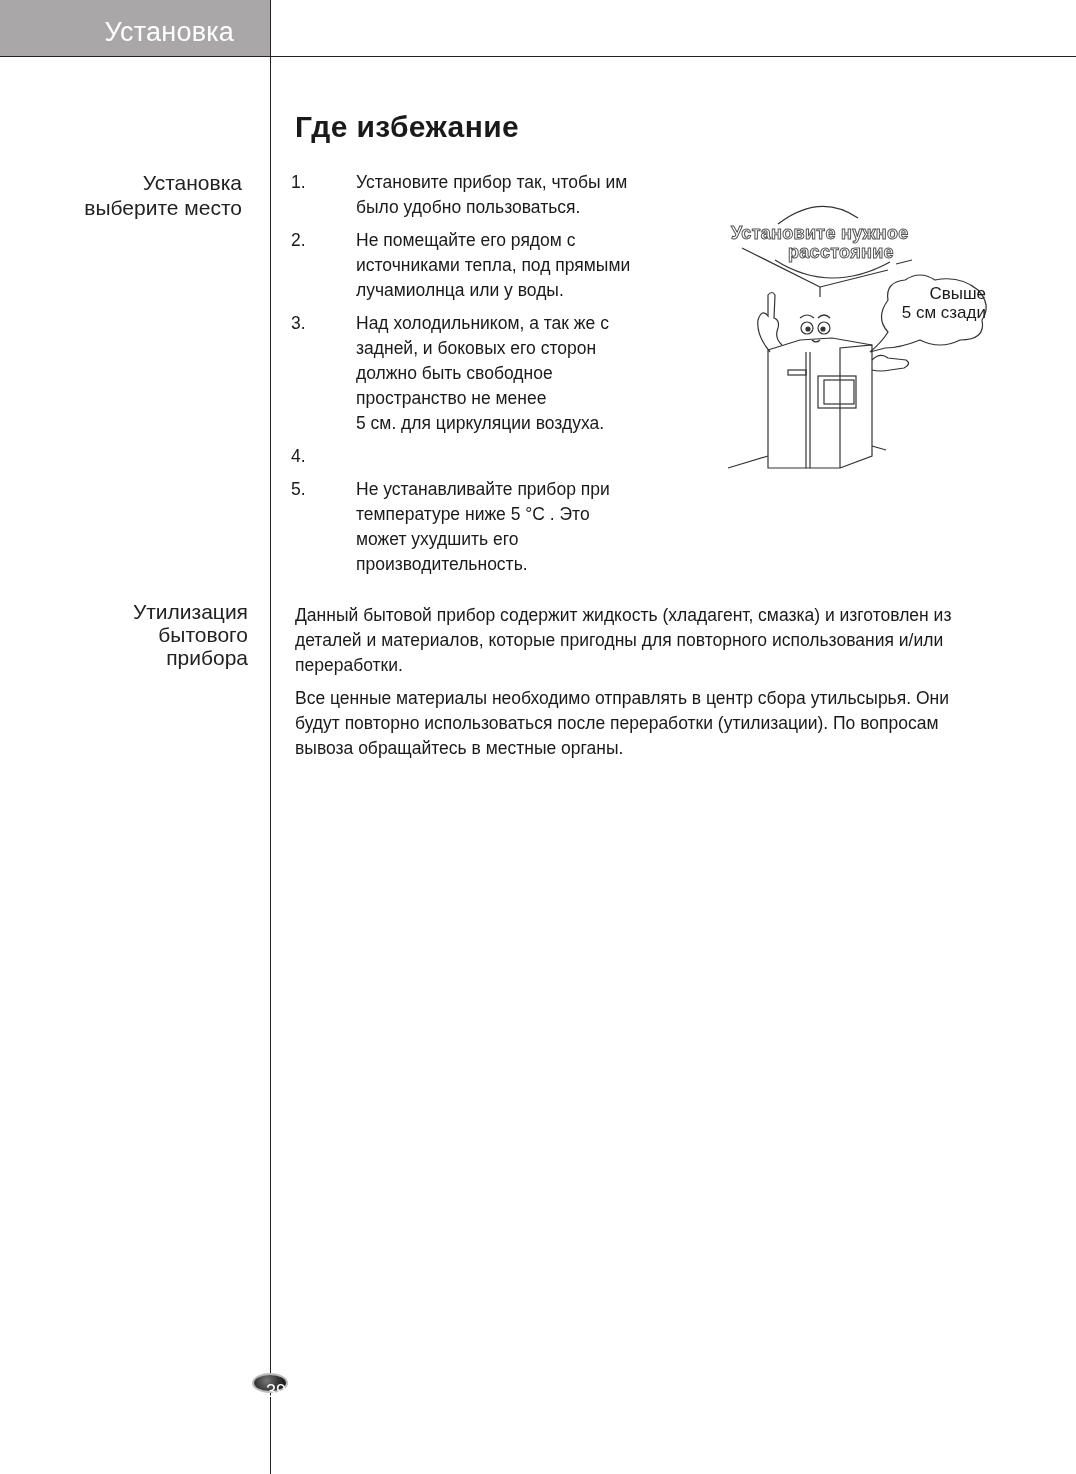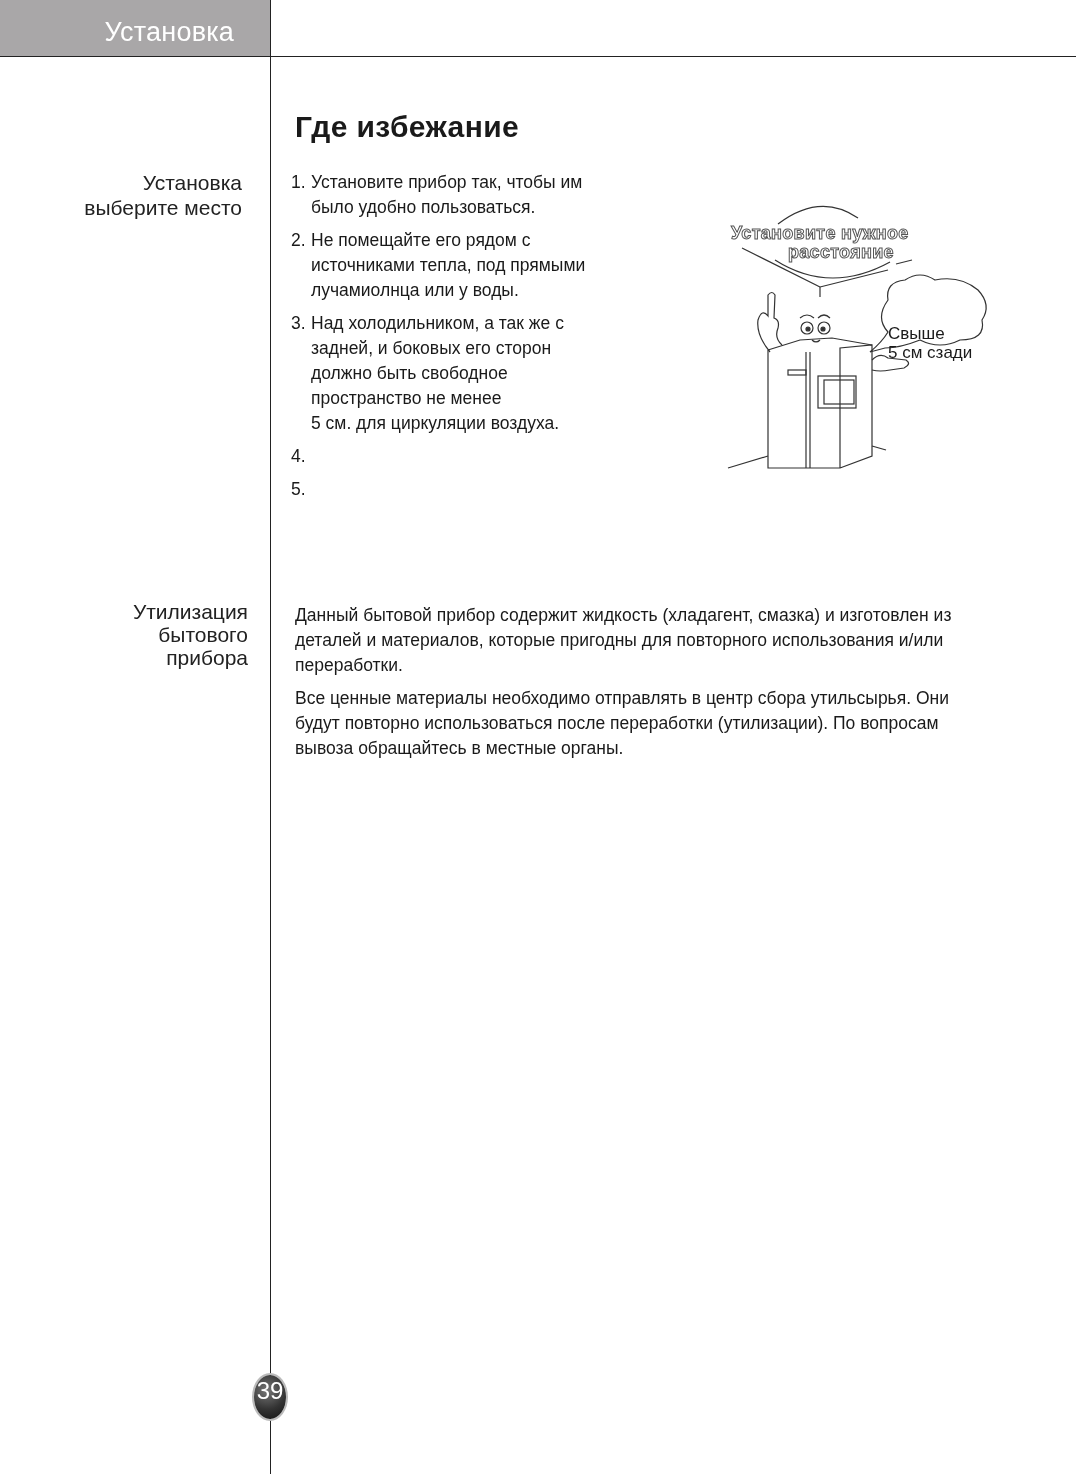--- a/index.html
+++ b/index.html
@@ -9,33 +9,33 @@
   .header-tab span { position:absolute; right:36px; top:17px; font-size:27px; color:#fff; letter-spacing:0.2px; }
   .hline { position:absolute; left:0; top:56px; width:1076px; height:1px; background:#222; }
   .vline { position:absolute; left:270px; top:0; width:1px; height:1474px; background:#222; }
   .title { position:absolute; left:295px; top:110px; font-size:30px; font-weight:bold; letter-spacing:0.4px; }
   .side-label { position:absolute; text-align:right; font-size:21px; line-height:25px; color:#222; }
   .side1 { right:834px; top:170px; }
   .side2 { right:828px; top:600px; line-height:23px; }
   .list { position:absolute; left:291px; top:170px; width:400px; font-size:17.5px; line-height:25px; }
   .item { display:flex; margin-bottom:8px; }
   .item .num { width:20px; flex:none; }
-  .item .txt { white-space:pre-line; }
+  .item .txt { white-space:pre-line;margin-left:45px; }
   .para { position:absolute; left:295px; width:690px; font-size:17.5px; line-height:25px; }
   .p1 { top:603px; }
   .p2 { top:686px; }
   .illus { position:absolute; left:720px; top:200px; width:280px; height:280px; }
   .illus-text1 { position:absolute; left:731px; top:223px; font-size:18px; font-weight:bold; color:#fff;
        -webkit-text-stroke:1px #555; letter-spacing:0.3px; }
   .illus-text2 { position:absolute; left:773px; top:242px; font-size:18px; font-weight:bold; color:#fff;
        -webkit-text-stroke:1px #555; letter-spacing:0.3px;margin-left:15px; }
-  .bubble-text { position:absolute; left:888px; top:284px; font-size:17px; line-height:19px; text-align:left; width:98px;margin-top:40px; }
-  .page-num { position:absolute; left:254px; top:1375px; width:32px; height:44px; border-radius:50%;
+  .bubble-text { position:absolute; left:888px; top:284px; font-size:17px; line-height:19px; text-align:right; width:98px; }
+  .page-num { position:absolute; left:254px; top:1375px; width:32px; height:16px; border-radius:50%;
        background:radial-gradient(circle at 40% 35%, #777 0%, #333 55%, #111 100%);
-       box-shadow:0 0 0 2px #bbb; color:#fff; font-size:24px; text-align:center; line-height:32px; }
+       box-shadow:0 0 0 2px #bbb; color:#fff; font-size:18px; text-align:right; line-height:32px; }
 </style>
 </head>
 <body>
 
 <div class="header-tab">
   <span>Установка</span>
 </div>
 <div class="hline"></div>
 <div class="vline"></div>
 
@@ -64,20 +64,23 @@
 задней, и боковых его сторон
 должно быть свободное
 пространство не менее
 5 см. для циркуляции воздуха.</span>
   </div>
   <div class="item">
     <span class="num">4.</span>
   </div>
   <div class="item">
     <span class="num">5.</span>
+    <span class="txt">Не устанавливайте прибор при
+температуре ниже 5  °C . Это
+может ухудшить его производительность.</span>
   </div>
 </div>
 
 <svg class="illus" viewBox="0 0 280 280" fill="none" stroke="#333" stroke-width="1.2">
 
   <path d="M58 24 Q100 -8 138 18"></path>
   <path d="M55 60 Q110 95 170 62"></path>
   <line x1="22" y1="48" x2="100" y2="87"></line>
   <line x1="100" y1="87" x2="100" y2="97"></line>
   <line x1="100" y1="87" x2="168" y2="70"></line>

